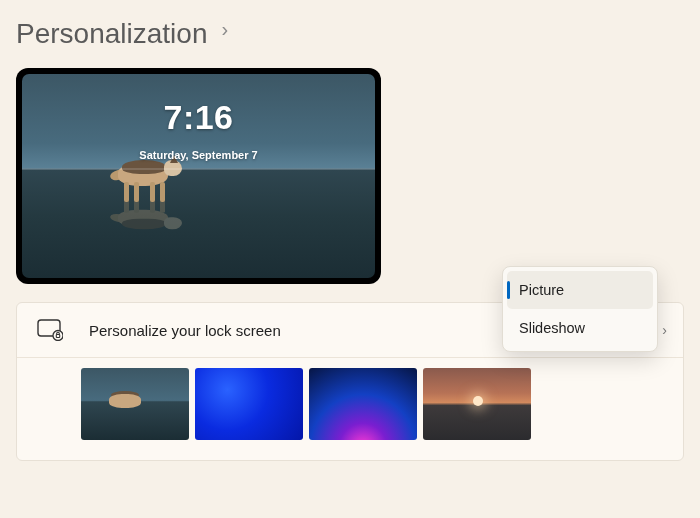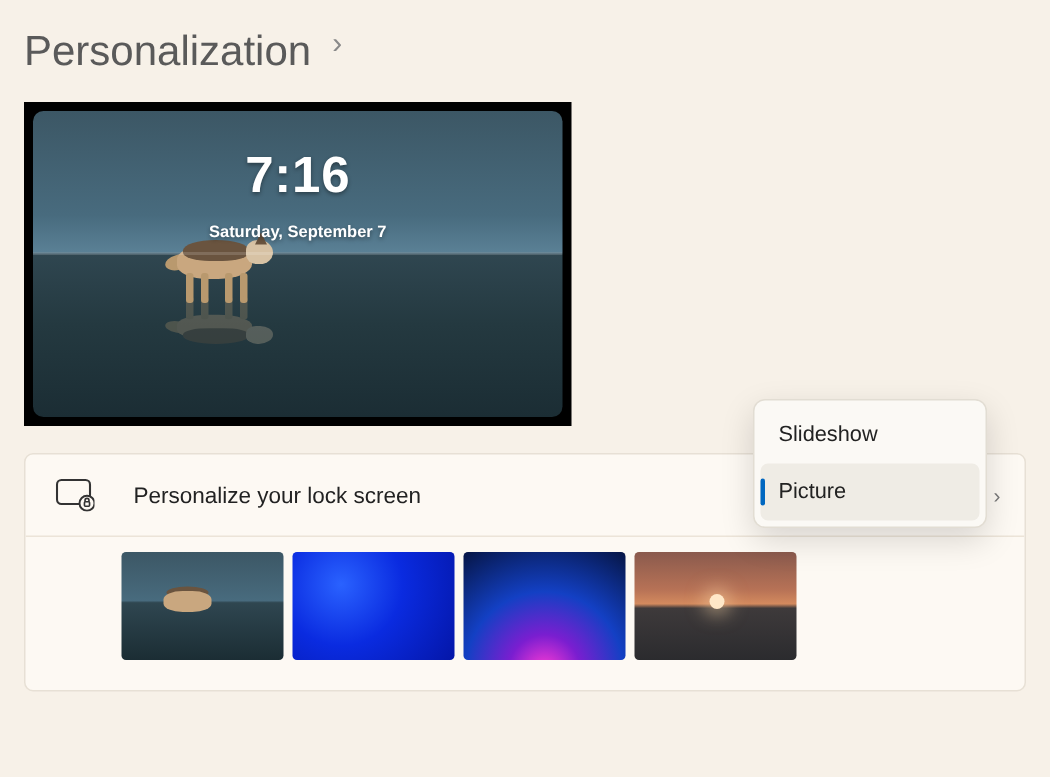--- a/index.html
+++ b/index.html
@@ -20,21 +20,21 @@
     color: #1a1a1a;
   }
   .breadcrumb .parent { color: #5a5a5a; font-weight: 400; }
   .breadcrumb .chev { color: #8a8a8a; font-size: 20px; }
   .breadcrumb .current { font-weight: 600; color: #1a1a1a; }
 
   .preview-card {
     margin: 6px 0 0 16px;
     width: 365px;
     height: 216px;
-    border-radius: 0;
+    border-radius: 12px;
     background: #000;
     padding: 6px;
   }
   .preview-inner {
     width: 100%;
     height: 100%;
     border-radius: 7px;
     position: relative;
     overflow: hidden;
     background:
@@ -204,15 +204,15 @@
     <div class="thumbs">
       <div class="thumb t0"></div>
       <div class="thumb t1"></div>
       <div class="thumb t2"></div>
       <div class="thumb t3"></div>
     </div>
   </div>
 </div>
 
 <div class="dropdown">
+  <div class="opt selected">Picture</div>
   <div class="opt">Slideshow</div>
-  <div class="opt selected">Picture</div>
 </div>
 
 </body></html>

